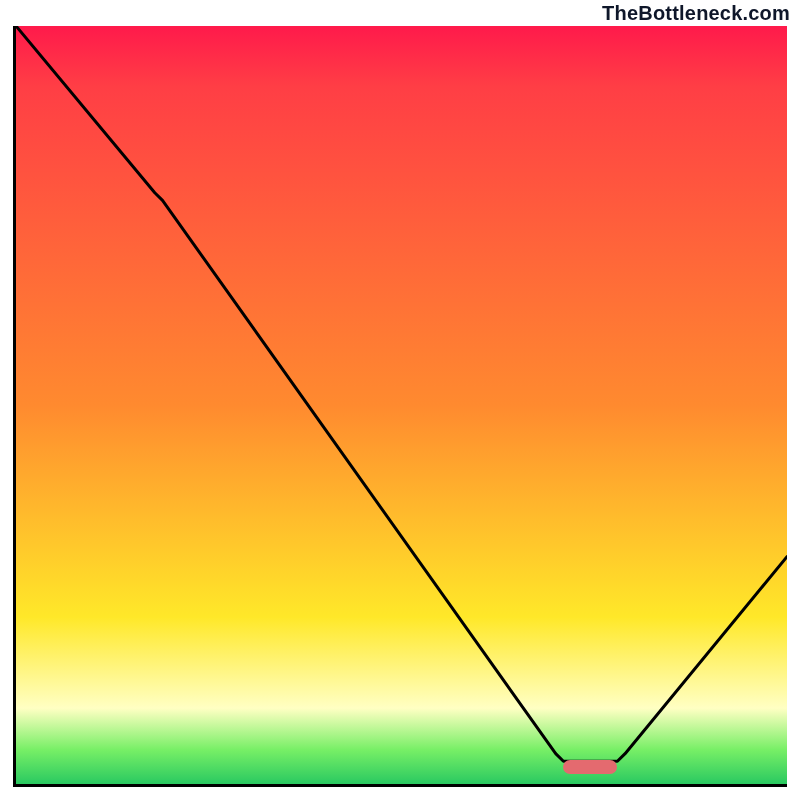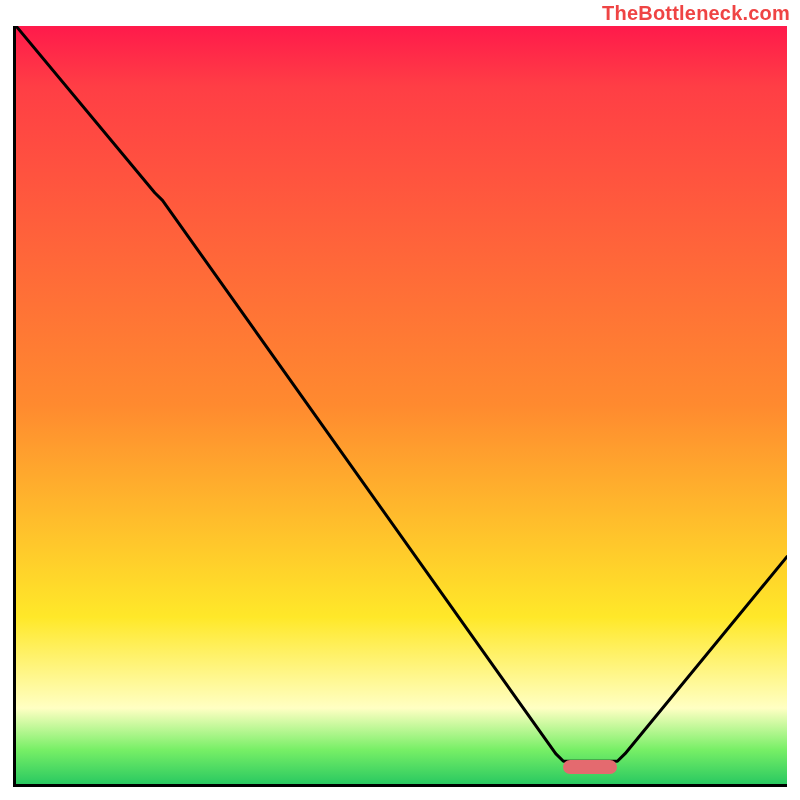--- a/index.html
+++ b/index.html
@@ -14,21 +14,21 @@
     position: relative;
     width: 800px;
     height: 800px;
   }
   .attribution {
     position: absolute;
     top: 2px;
     right: 10px;
     font-size: 20px;
     font-weight: 600;
-    color: #ef4444;
+    color: #0f172a;
     letter-spacing: 0.2px;
   }
   .plot {
     position: absolute;
     left: 13px;
     top: 26px;
     width: 774px;
     height: 761px;
     box-sizing: border-box;
     border-left: 3px solid #000;

